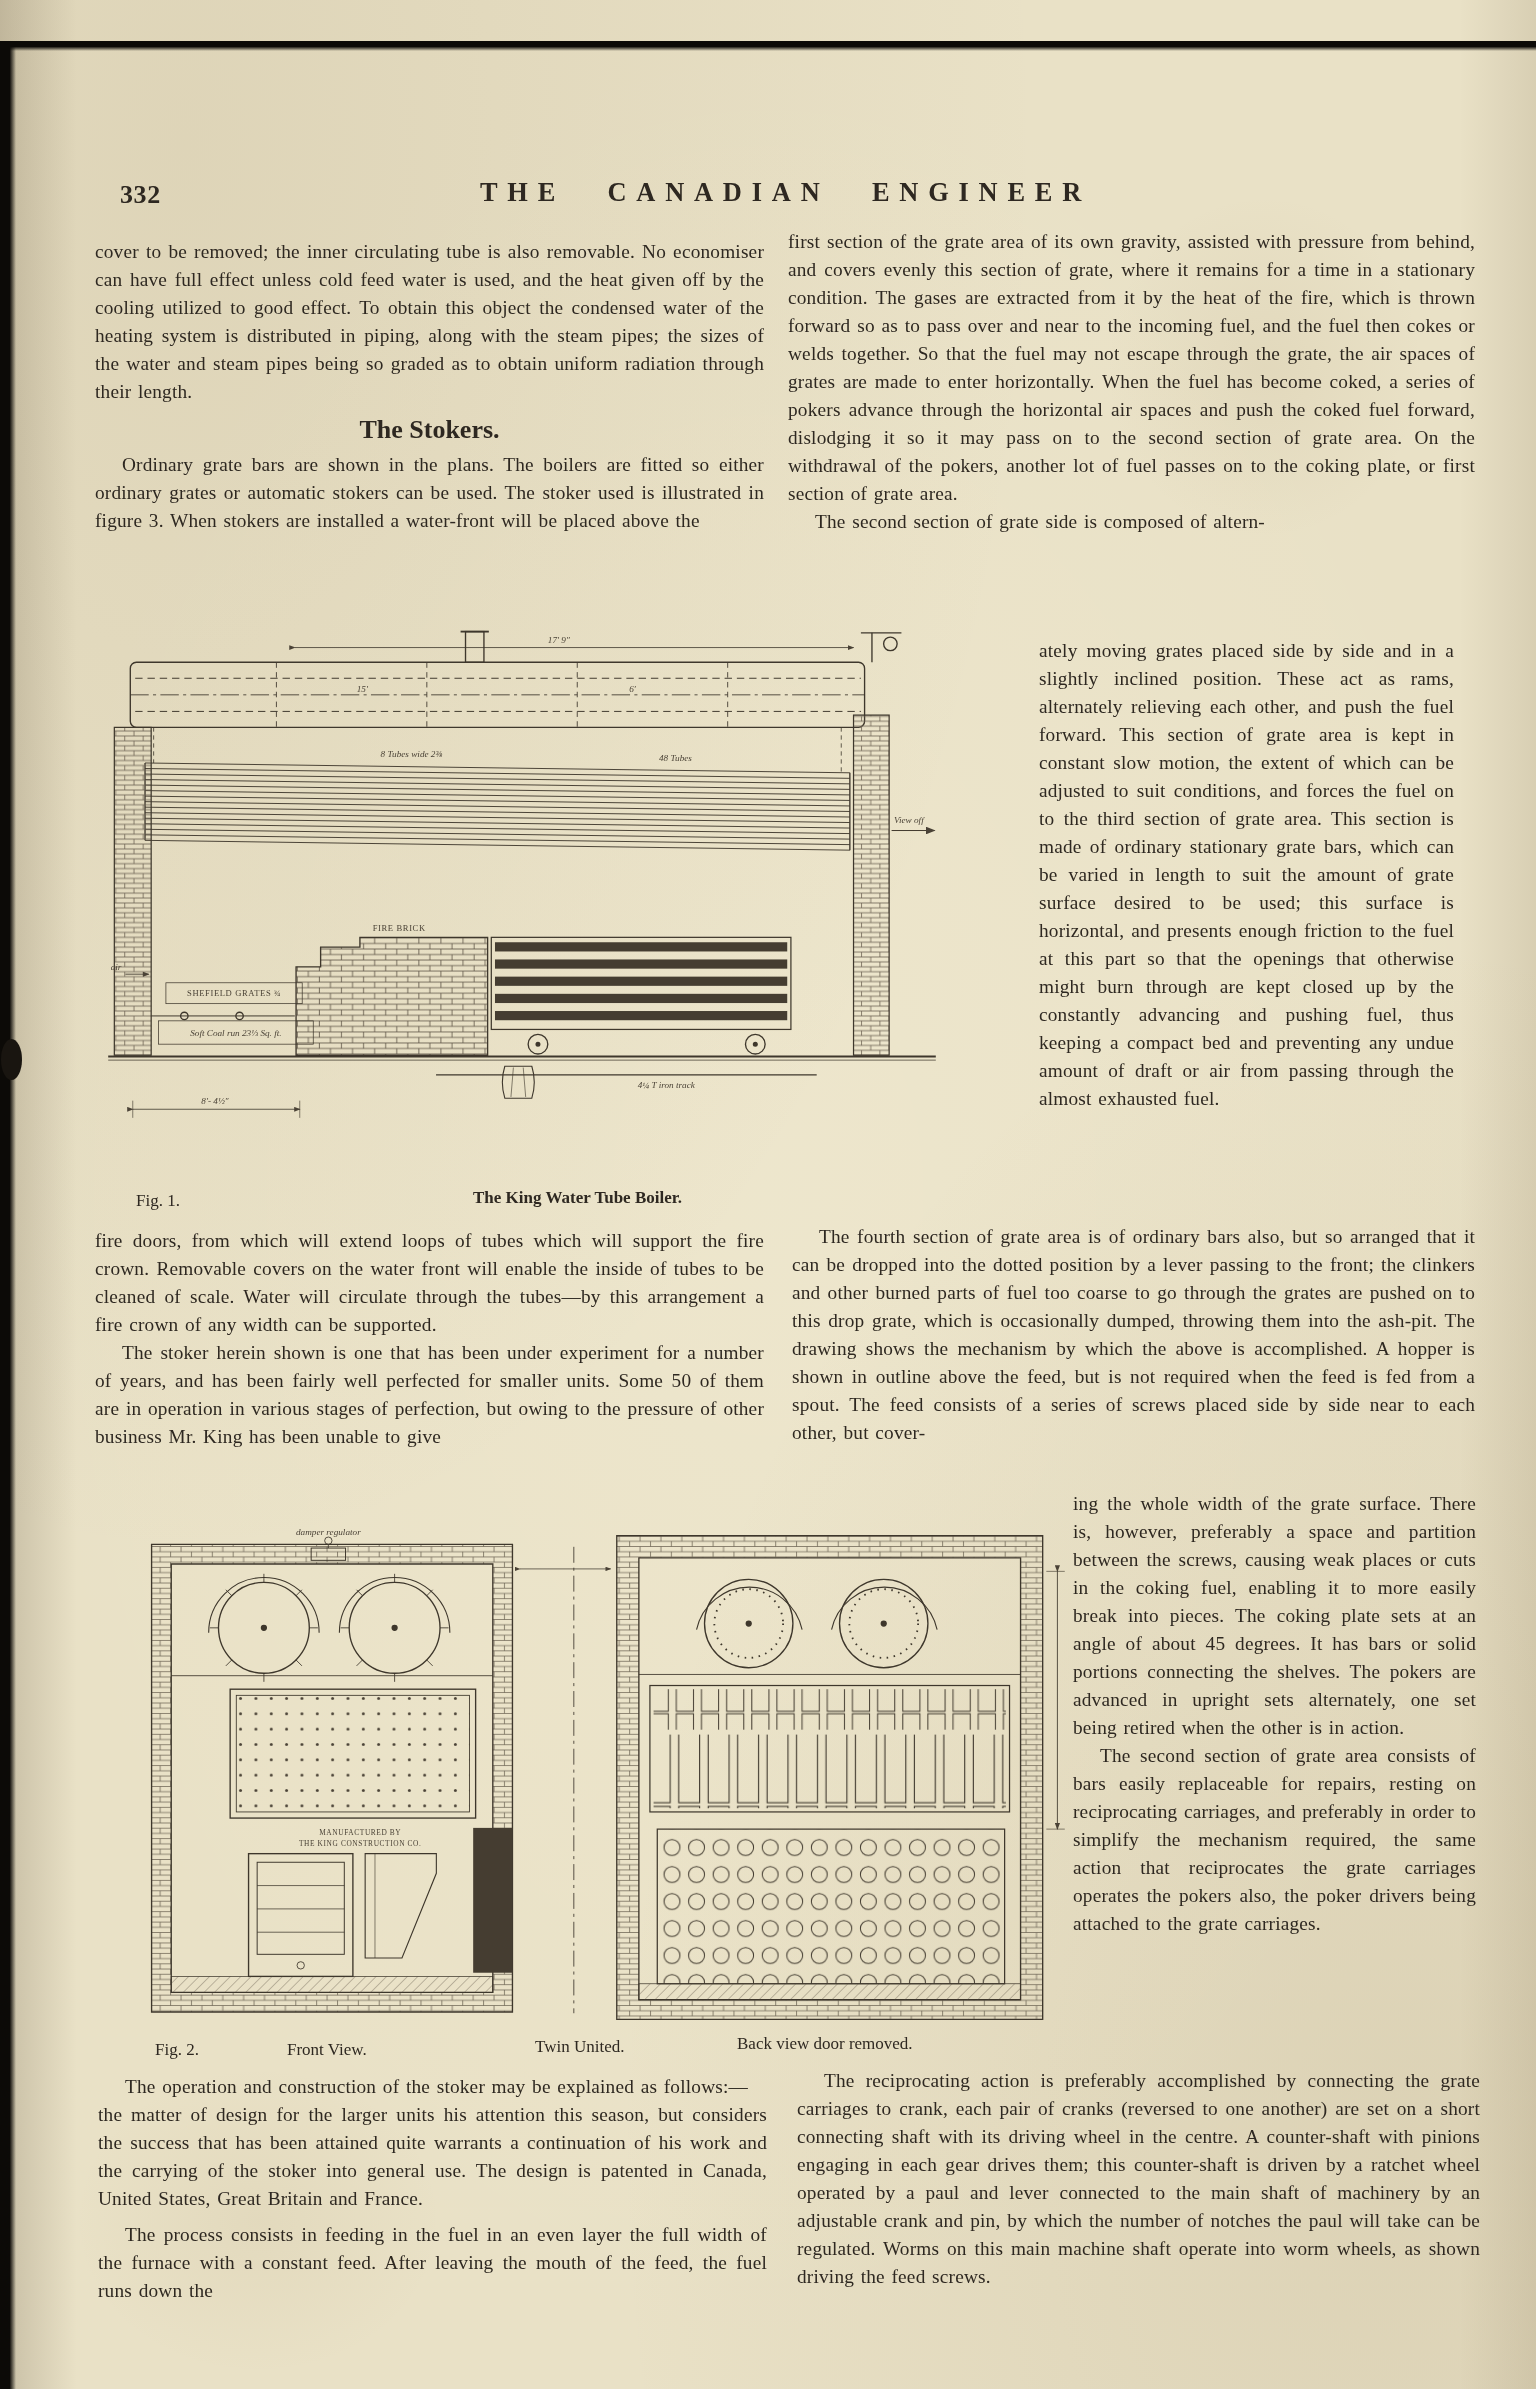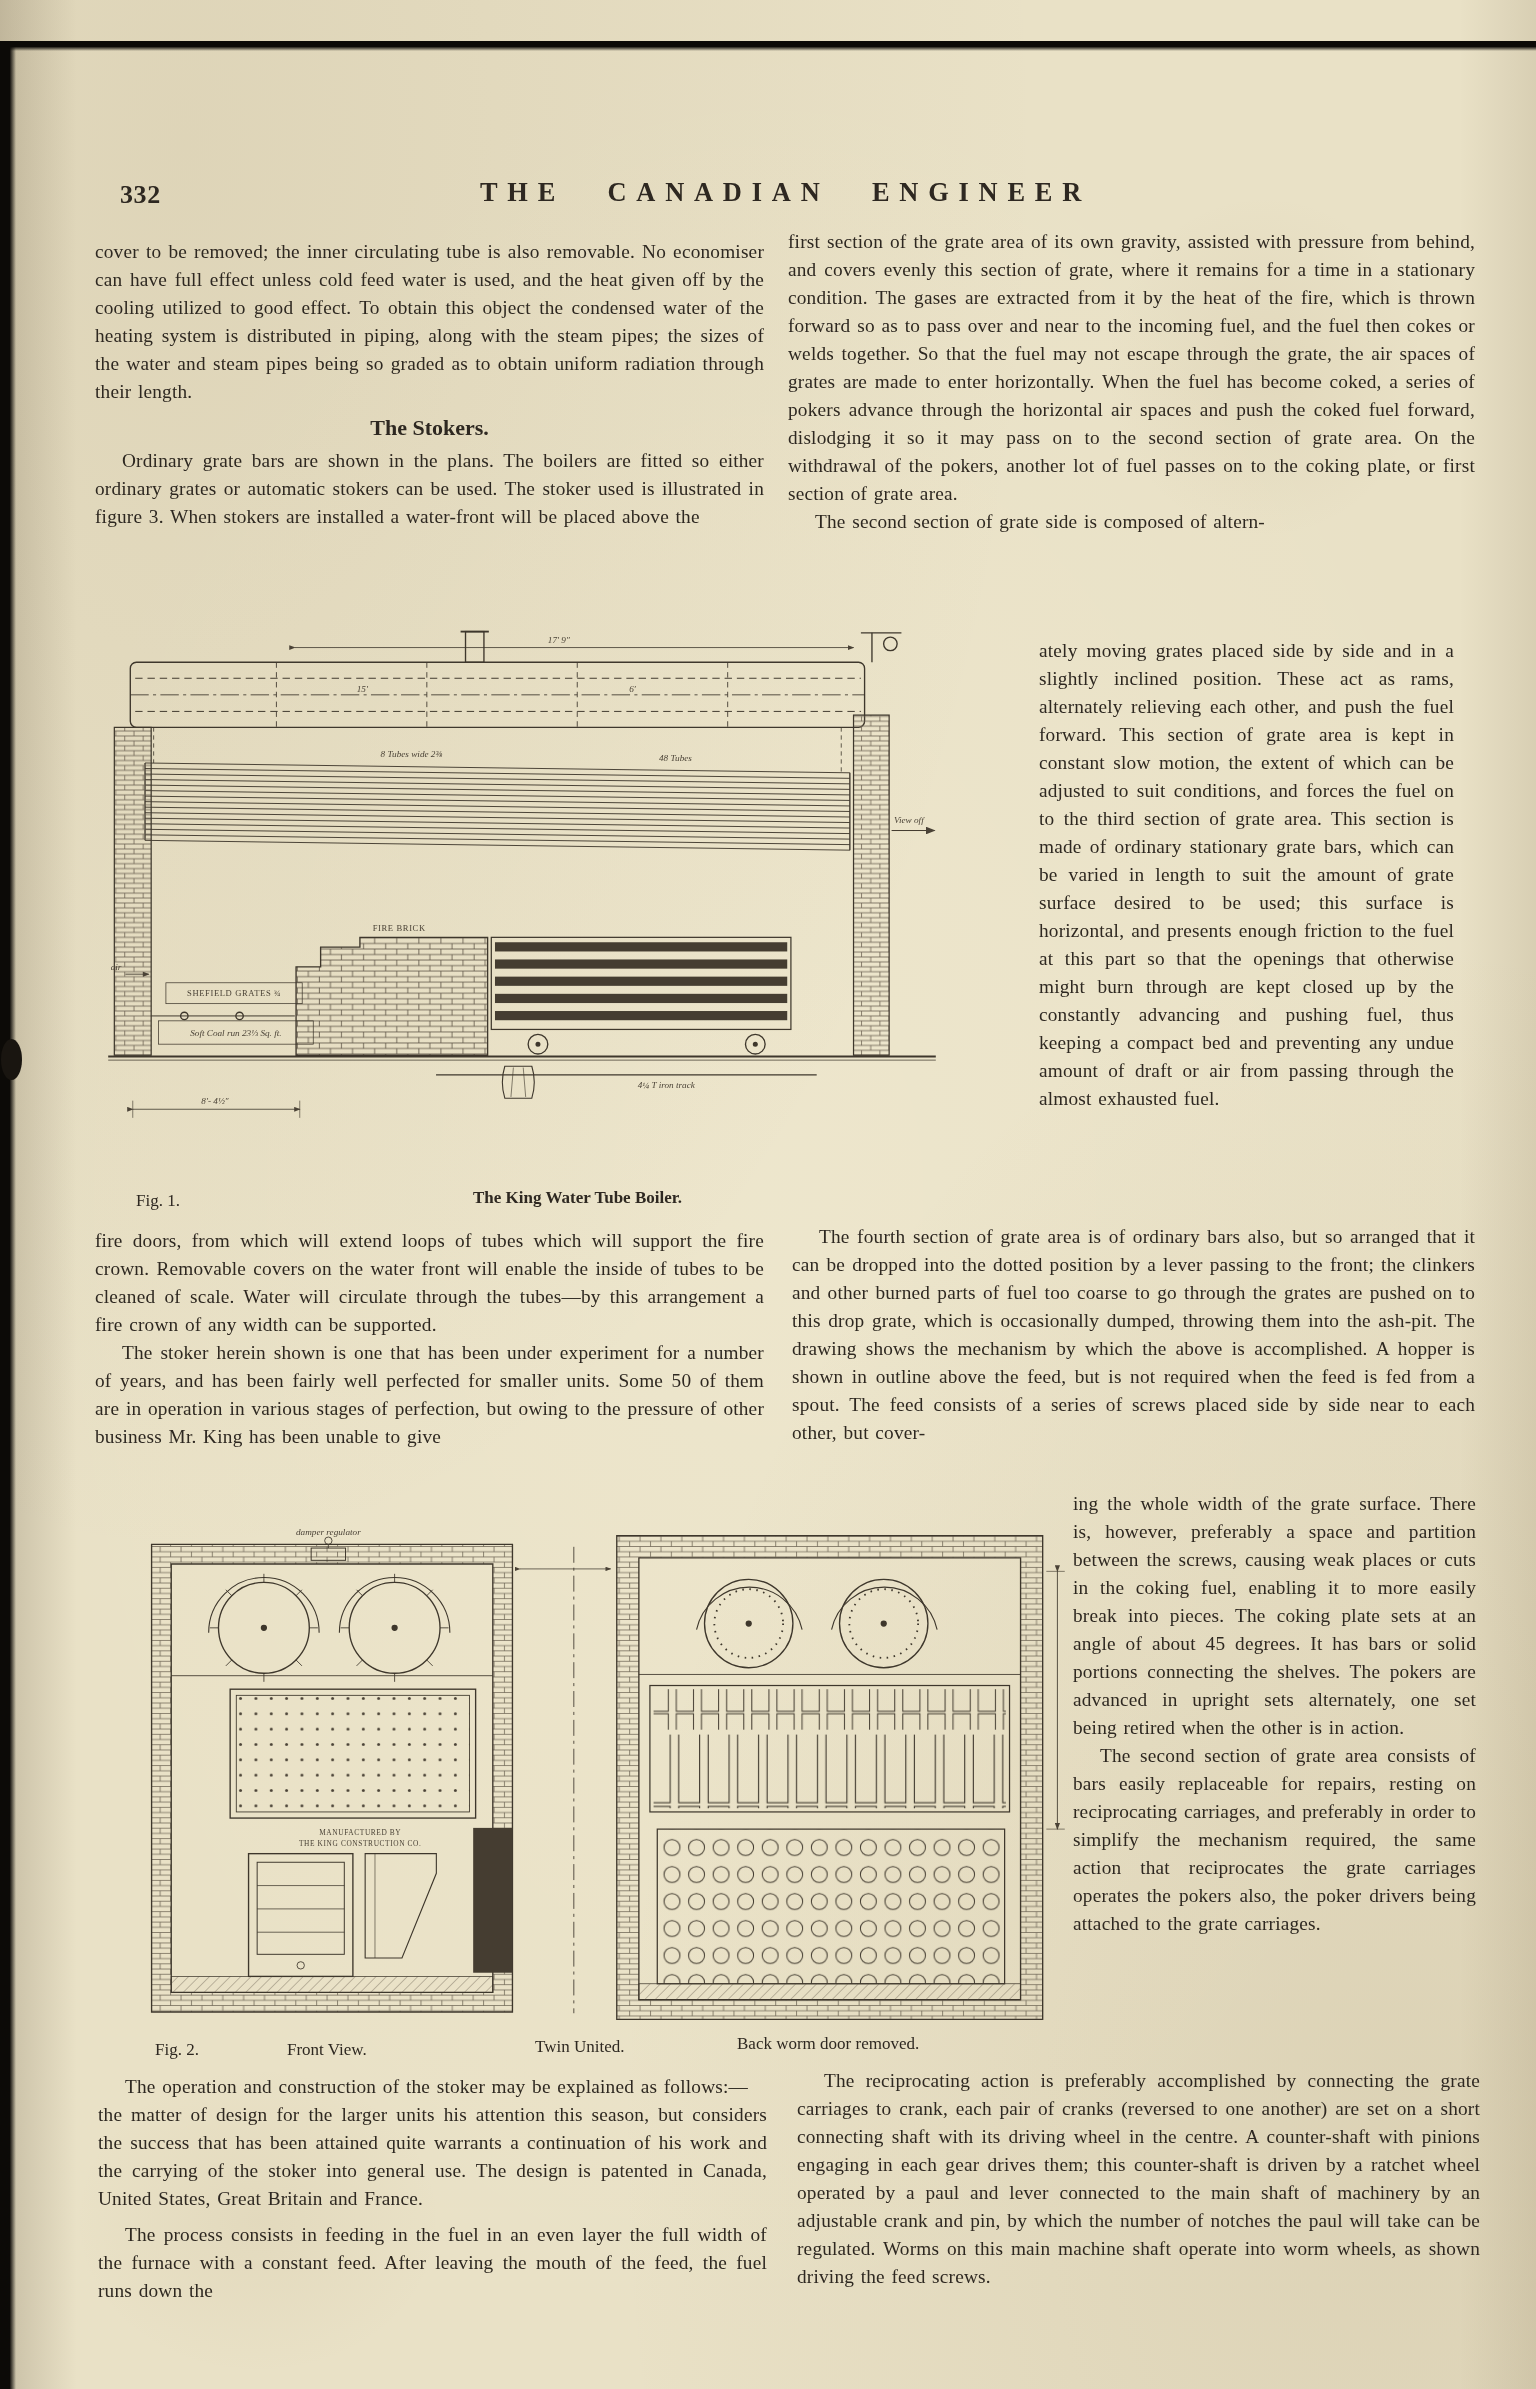--- a/index.html
+++ b/index.html
@@ -27,21 +27,21 @@
 
   .page-number { font-size:26px; font-weight:bold; letter-spacing:0.6px; }
   .journal-title { left:0; width:100%; text-align:center; font-size:26.4px; font-weight:bold; letter-spacing:9.8px; word-spacing:26px;padding-left:35px; }
 
   .para {
     margin:0; text-align:justify;
     font-size:19.3px; line-height:28px;
     letter-spacing:0.2px; word-spacing:1.6px;
   }
   .indent { text-indent:27px; }
-  .subhead { margin:8.6px 0 6.1px 0; text-align:center; font-weight:bold; font-size:22px; }
+  .subhead { margin:8.6px 0 6.1px 0; text-align:center; font-weight:bold; font-size:26px; }
 
   .caption { font-size:17px; white-space:nowrap; }
   .caption-bold { font-weight:bold; }
 
   figure { margin:0; padding:0; }
   svg text {
     font-family:"Liberation Serif","DejaVu Serif",serif;
     fill:#4a4236;
   }
   .tiny { font-size:15px; font-style:italic; }
@@ -280,21 +280,21 @@
 
       <text class="tiny" x="300" y="40" text-anchor="middle">damper regulator</text>
       <text class="tiny-caps" x="352" y="530" text-anchor="middle" style="font-size:12px">MANUFACTURED BY</text>
       <text class="tiny-caps" x="352" y="548" text-anchor="middle" style="font-size:12px">THE KING CONSTRUCTION CO.</text>
     </svg>
   </figure>
 
   <div class="abs caption" style="left:155px; top:1999px;">Fig. 2.</div>
   <div class="abs caption" style="left:287px; top:1999px;">Front View.</div>
   <div class="abs caption" style="left:535px; top:1996px;">Twin United.</div>
-  <div class="abs caption" style="left:737px; top:1993px;">Back worm door removed.</div>
+  <div class="abs caption" style="left:737px; top:1993px;">Back view door removed.</div>
 
   <div class="abs" style="left:98px; top:2025px; width:669px;">
     <p class="para indent" style="margin-top:7.4px;">The operation and construction of the stoker may be explained as follows:—</p>
     <p class="para">the matter of design for the larger units his attention this season, but considers the success that has been attained quite warrants a continuation of his work and the carrying of the stoker into general use. The design is patented in Canada, United States, Great Britain and France.</p>
     <p class="para indent" style="margin-top:7.4px;">The process consists in feeding in the fuel in an even layer the full width of the furnace with a constant feed. After leaving the mouth of the feed, the fuel runs down the</p>
   </div>
 
   <div class="abs" style="left:797px; top:2026px; width:683px;">
     <p class="para indent">The reciprocating action is preferably accomplished by connecting the grate carriages to crank, each pair of cranks (reversed to one another) are set on a short connecting shaft with its driving wheel in the centre. A counter-shaft with pinions engaging in each gear drives them; this counter-shaft is driven by a ratchet wheel operated by a paul and lever connected to the main shaft of machinery by an adjustable crank and pin, by which the number of notches the paul will take can be regulated. Worms on this main machine shaft operate into worm wheels, as shown driving the feed screws.</p>
   </div>

